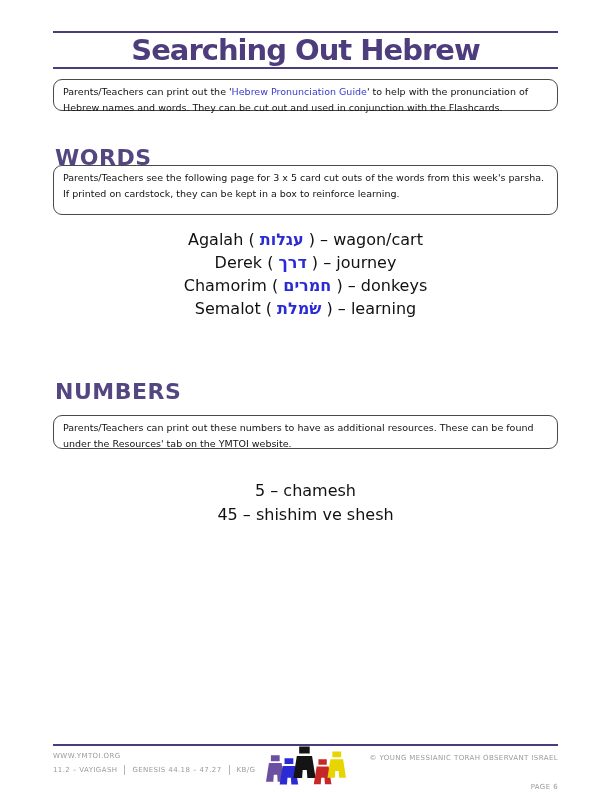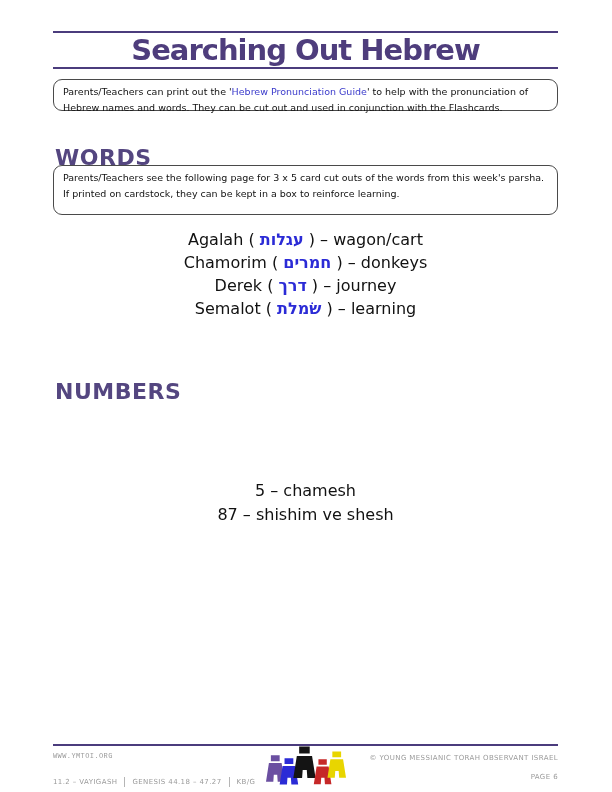--- a/index.html
+++ b/index.html
@@ -115,39 +115,39 @@
     background: #4b3c7d;
   }
   .footer-left {
     position: absolute;
     left: 53px;
     top: 752px;
     color: #9a9a9a;
     font-size: 7px;
     letter-spacing: 0.4px;
   }
-  .footer-left .site { margin-bottom: 17px; font-family: Liberation Mono, monospace; }
+  .footer-left .site { margin-bottom: 5px; }
   .footer-refs { display: flex; align-items: center; justify-content: space-between; }
   .footer-refs .sep {
     display: inline-block;
     width: 1px;
     height: 10px;
     background: #b5b5b5;
     margin: 0 7px;
   }
   .footer-right {
     position: absolute;
     right: 54px;
     top: 754px;
     text-align: right;
     color: #9a9a9a;
     font-size: 7px;
     letter-spacing: 0.4px;
   }
-  .footer-right .copyright { margin-bottom: 11px; }
+  .footer-right .copyright { margin-bottom: 21px; }
 
   .footer-logo {
     position: absolute;
     left: 266px;
     top: 746px;
     width: 80px;
     height: 42px;
   }
 </style>
 </head>
@@ -164,31 +164,34 @@
   </div>
 
   <div class="section-heading heading-words">WORDS</div>
 
   <div class="note-box note-box-2">
     <span>Parents/Teachers see the following page for 3 x 5 card cut outs of the words from this week's parsha. If printed on cardstock, they can be kept in a box to reinforce learning.</span>
   </div>
 
   <div class="word-list">
     <div class="word-item"><span>Agalah ( </span><span class="hebrew">עגלות</span><span> ) – wagon/cart</span></div>
+    <div class="word-item"><span>Derek ( </span><span class="hebrew">דרך</span><span> ) – journey</span></div>
     <div class="word-item"><span>Chamorim ( </span><span class="hebrew">חמרים</span><span> ) – donkeys</span></div>
-    <div class="word-item"><span>Derek ( </span><span class="hebrew">דרך</span><span> ) – journey</span></div>
     <div class="word-item"><span>Semalot ( </span><span class="hebrew">שׂמלת</span><span> ) – learning</span></div>
   </div>
 
   <div class="section-heading heading-numbers">NUMBERS</div>
 
+  <div class="note-box note-box-3">
+    <span>Parents/Teachers can print out these numbers to have as additional resources. These can be found under the Resources' tab on the YMTOI website.</span>
+  </div>
 
   <div class="number-list">
     <div class="number-item">5 – chamesh</div>
-    <div class="number-item">87 – shishim ve shesh</div>
+    <div class="number-item">45 – shishim ve shesh</div>
   </div>
 
   <div class="footer-rule"></div>
 
   <div class="footer-left">
     <div class="site">WWW.YMTOI.ORG</div>
     <div class="footer-refs">
       <span>11.2 – VAYIGASH</span>
       <span class="sep"></span>
       <span>GENESIS 44.18 – 47.27</span>

